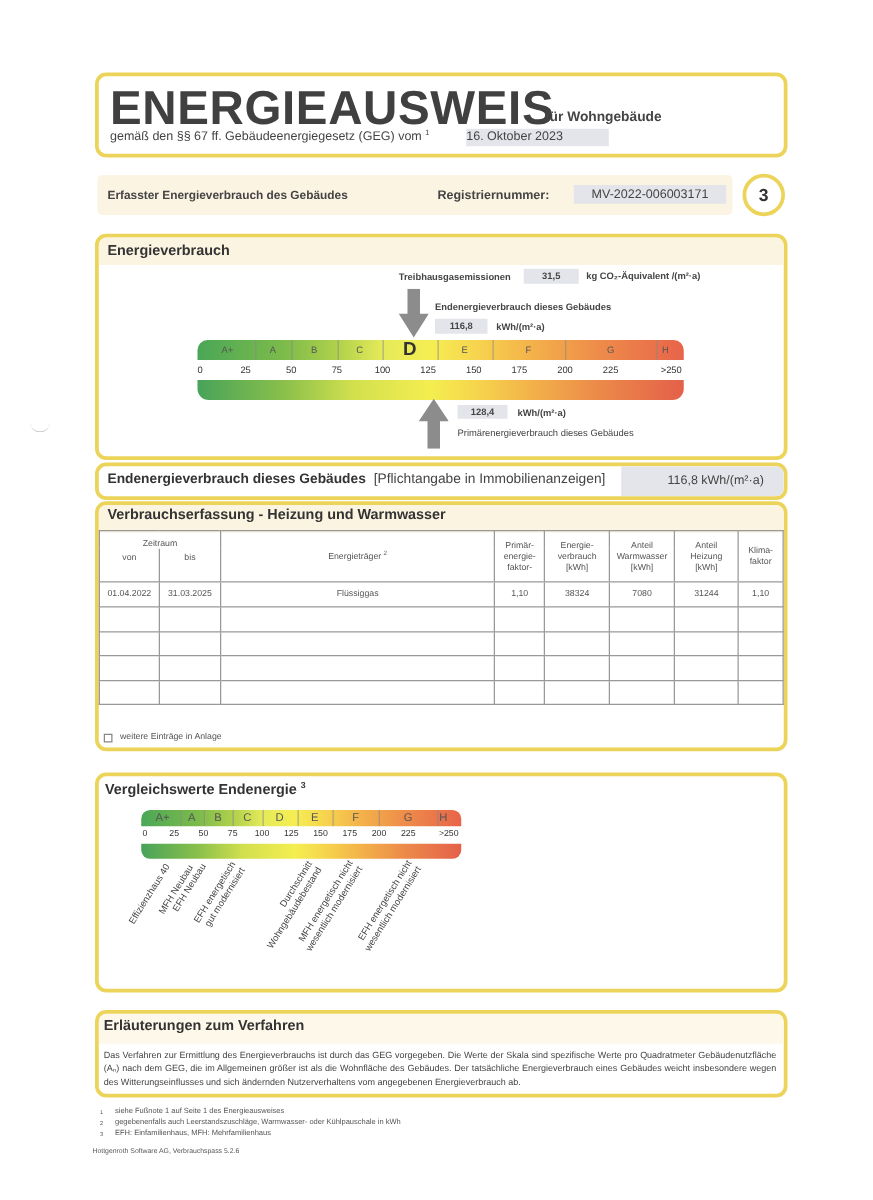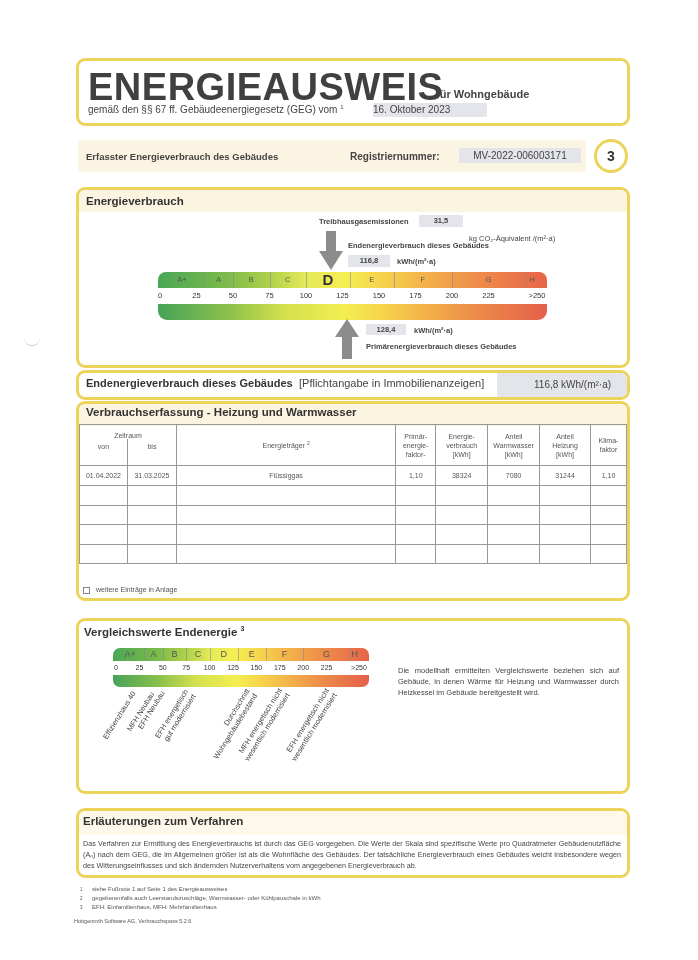--- a/index.html
+++ b/index.html
@@ -48,21 +48,21 @@
 <div class="abs gray" id="regnr-val">MV-2022-006003171</div>
 <div class="abs" id="pagenum">3</div>
 
 <div class="box" style="left:76px; top:187px; width:554px; height:181px; overflow:hidden;">
   <div class="hdrband" style="height:22px;"></div>
 </div>
 <div class="sect-title" style="left:86px; top:195px;">Energieverbrauch</div>
 
 <div class="abs" style="left:319px; top:217px; font-size:7.5px; font-weight:bold; color:#444;">Treibhausgasemissionen</div>
 <div class="abs gray" style="left:419px; top:215px; width:44px; height:12px; font-size:7.5px; font-weight:bold; color:#444; text-align:center; line-height:12px;">31,5</div>
-<div class="abs" style="left:469px; top:234px; font-size:7.5px; font-weight:normal; color:#444;">kg CO₂-Äquivalent /(m²·a)</div>
+<div class="abs" style="left:469px; top:216px; font-size:7.5px; font-weight:bold; color:#444;">kg CO₂-Äquivalent /(m²·a)</div>
 
 <div class="abs" style="left:348px; top:241px; font-size:7.5px; font-weight:bold; color:#444;">Endenergieverbrauch dieses Gebäudes</div>
 <div class="abs gray" style="left:348px; top:255px; width:42px; height:12px; font-size:7.5px; font-weight:bold; color:#444; text-align:center; line-height:12px;">116,8</div>
 <div class="abs" style="left:397px; top:257px; font-size:7.5px; font-weight:bold; color:#444;">kWh/(m²·a)</div>
 
 <div class="abs" id="arrow-end" style="top: 231px; width: 24px; height: 40px; left: 318.528px;">
   <svg width="24" height="40" viewBox="0 0 24 40">
       <rect x="7" y="0" width="10" height="22" fill="#8c8c8c"></rect>
       <polygon points="0,20 24,20 12,39" fill="#8c8c8c"></polygon>
     </svg>
@@ -103,21 +103,21 @@
 <div class="abs" style="left:158px; top:304px; width:389px; height:16px; border-radius:0 0 9px 9px; background:linear-gradient(90deg,#47a359 0%,#8bc04b 18%,#d2e04e 32%,#f4ee50 48%,#f6d34c 58%,#f2ae49 70%,#ec8b49 82%,#e4604a 100%);"></div>
 
 <div class="abs" id="arrow-prim" style="top: 319px; width: 24px; height: 40px; left: 335.464px;">
   <svg width="24" height="40" viewBox="0 0 24 40">
       <polygon points="12,0 24,18 0,18" fill="#8c8c8c"></polygon>
       <rect x="7" y="17" width="10" height="23" fill="#8c8c8c"></rect>
     </svg>
 </div>
 <div class="abs gray" style="left:366px; top:324px; width:40px; height:11px; font-size:7.5px; font-weight:bold; color:#444; text-align:center; line-height:11px;">128,4</div>
 <div class="abs" style="left:414px; top:326px; font-size:7.5px; font-weight:bold; color:#444;">kWh/(m²·a)</div>
-<div class="abs" style="left:366px; top:342px; font-size:7.5px; font-weight:bold; color:#444;">Primärenergieverbrauch dieses Gebäudes</div>
+<div class="abs" style="left:366px; top:342px; font-size:7.5px; font-weight:normal; color:#444;">Primärenergieverbrauch dieses Gebäudes</div>
 
 <div class="box" style="left:76px; top:370px; width:554px; height:30px; overflow:hidden;">
   <div class="gray" style="position:absolute; right:0; top:0; width:130px; height:100%;"></div>
 </div>
 <div class="abs" style="left:86px; top:377px; font-size:11px; font-weight:bold; color:#333;">Endenergieverbrauch dieses Gebäudes</div>
 <div class="abs" style="left:299px; top:377px; font-size:11px; color:#444;">[Pflichtangabe in Immobilienanzeigen]</div>
 <div class="abs" style="left:534px; top:379px; font-size:10px; color:#444;">116,8 kWh/(m²·a)</div>
 
 <div class="box" style="left:76px; top:401px; width:554px; height:200px; overflow:hidden;">
   <div class="hdrband" style="height:22px;"></div>
@@ -259,21 +259,20 @@
 gut modernisiert</div>
     <div class="rot-lbl" style="white-space: pre; text-align: right; left: 203.664px; top: 750.834px;">Durchschnitt
 Wohngebäudebestand</div>
     <div class="rot-lbl" style="white-space: pre; text-align: right; left: 234.834px; top: 753.378px;">MFH energetisch nicht
 wesentlich modernisiert</div>
     <div class="rot-lbl" style="white-space: pre; text-align: right; left: 281.634px; top: 753.378px;">EFH energetisch nicht
 wesentlich modernisiert</div>
   </div>
 
 <div class="abs justify" style="left:398px; top:665px; width:221px; font-size:7.5px; line-height:11px; color:#444;">
-  <p>Die modellhaft ermittelten Vergleichswerte beziehen sich auf Gebäude, in denen Wärme für Heizung und Warmwasser durch Heizkessel im Gebäude bereitgestellt wird.</p>
 </div>
 
 <div class="box" style="left:76px; top:808px; width:554px; height:70px; overflow:hidden;">
   <div class="hdrband" style="height:24px; background:#fdf8ea;"></div>
 </div>
 <div class="sect-title" style="left:83px; top:815px;">Erläuterungen zum Verfahren</div>
 <div class="abs justify" style="left:83px; top:838px; width:538px; font-size:7.2px; line-height:11px; color:#444;">Das Verfahren zur Ermittlung des Energieverbrauchs ist durch das GEG vorgegeben. Die Werte der Skala sind spezifische Werte pro Quadratmeter Gebäudenutzfläche (Aₙ) nach dem GEG, die im Allgemeinen größer ist als die Wohnfläche des Gebäudes. Der tatsächliche Energieverbrauch eines Gebäudes weicht insbesondere wegen des Witterungseinflusses und sich ändernden Nutzerverhaltens vom angegebenen Energieverbrauch ab.</div>
 
 <div class="abs" id="footnotes" style="left:80px; top:885px; width:400px;">
     <div style="font-size: 6px; color: rgb(85, 85, 85); line-height: 9px;"><span style="display: inline-block; width: 12px; font-size: 4.5px; vertical-align: top;">1</span><span>siehe Fußnote 1 auf Seite 1 des Energieausweises</span></div>

